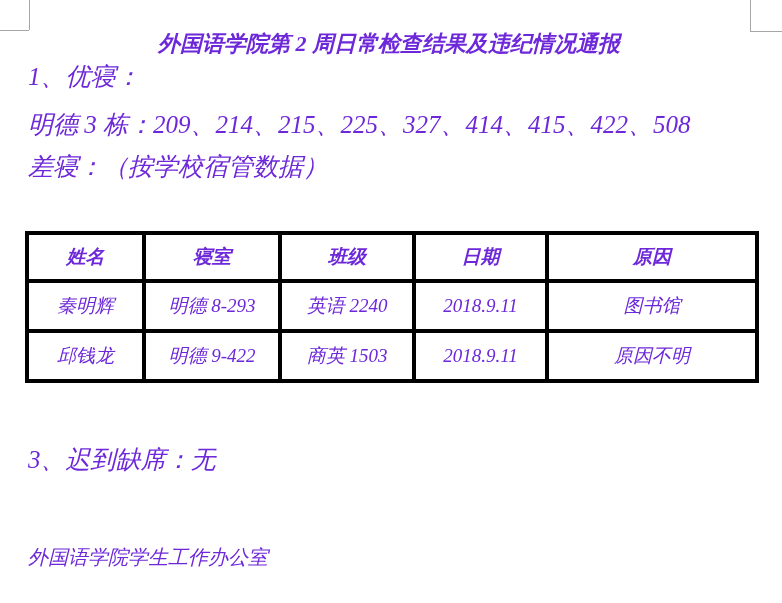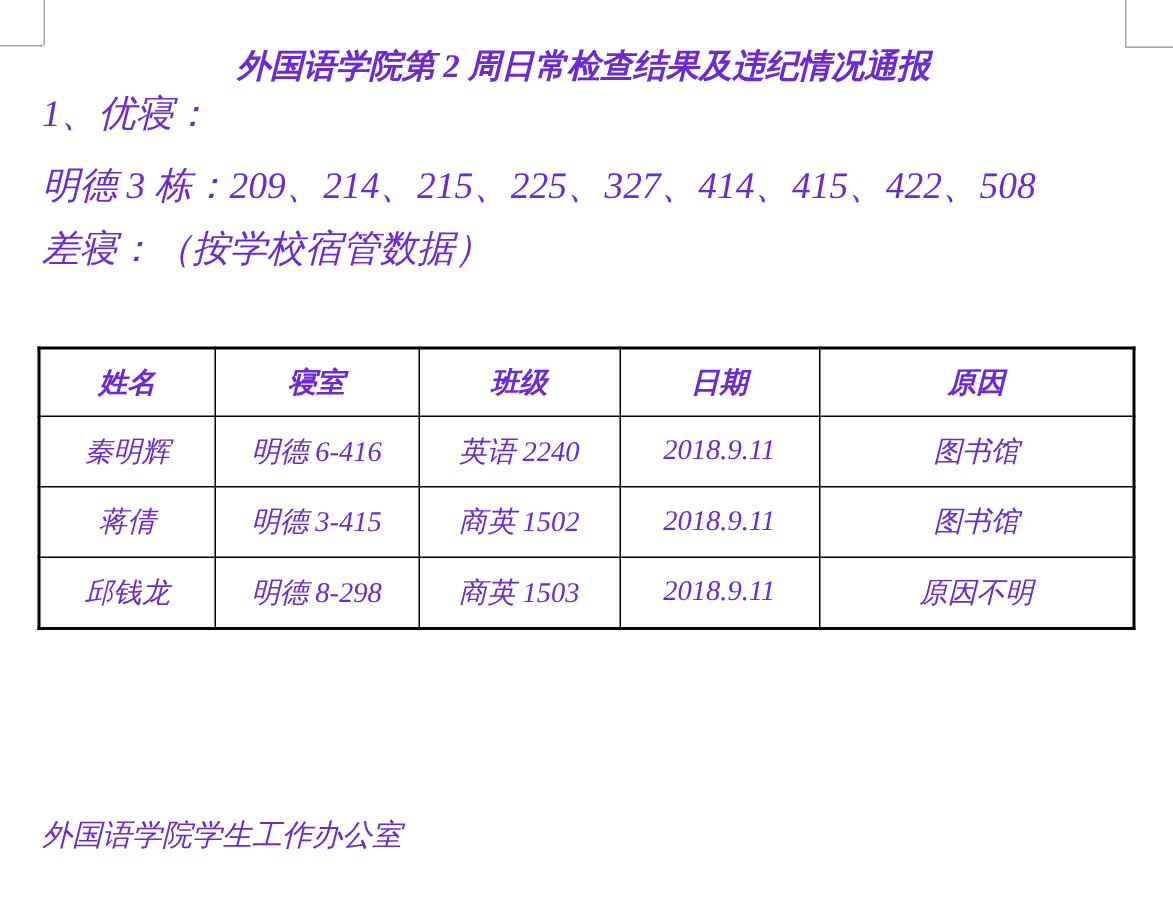--- a/index.html
+++ b/index.html
@@ -44,21 +44,21 @@
 
   .report-table {
     position: absolute;
     top: 231px; left: 25px;
     width: 730px;
     border-collapse: collapse;
     table-layout: fixed;
     border: 2px solid #000000;
   }
   .report-table th, .report-table td {
-    border: 1px solid #000000;
+    border: 4px solid #000000;
     text-align: center;
     vertical-align: middle;
     font-size: 19px;
     padding: 0;
     white-space: nowrap;
     overflow: hidden;
   }
   .report-table th { font-weight: bold; height: 44px; }
   .report-table td { font-weight: normal; height: 46px; }
 
@@ -102,38 +102,32 @@
         <th>姓名</th>
         <th>寝室</th>
         <th>班级</th>
         <th>日期</th>
         <th>原因</th>
       </tr>
     </thead>
     <tbody>
       <tr>
         <td>秦明辉</td>
-        <td>明德 6-416</td>
+        <td>明德 8-293</td>
         <td>英语 2240</td>
         <td>2018.9.11</td>
         <td>图书馆</td>
       </tr>
       <tr>
-        <td>蒋倩</td>
-        <td>明德 3-415</td>
-        <td>商英 1502</td>
-        <td>2018.9.11</td>
-        <td>图书馆</td>
-      </tr>
-      <tr>
         <td>邱钱龙</td>
-        <td>明德 8-298</td>
+        <td>明德 9-422</td>
         <td>商英 1503</td>
         <td>2018.9.11</td>
         <td>原因不明</td>
       </tr>
     </tbody>
   </table>
 
+  <div class="para p-absent">3、迟到缺席：无</div>
 
   <div class="footer-line f-office">外国语学院学生工作办公室</div>
 
 </div>
 
 </body></html>

